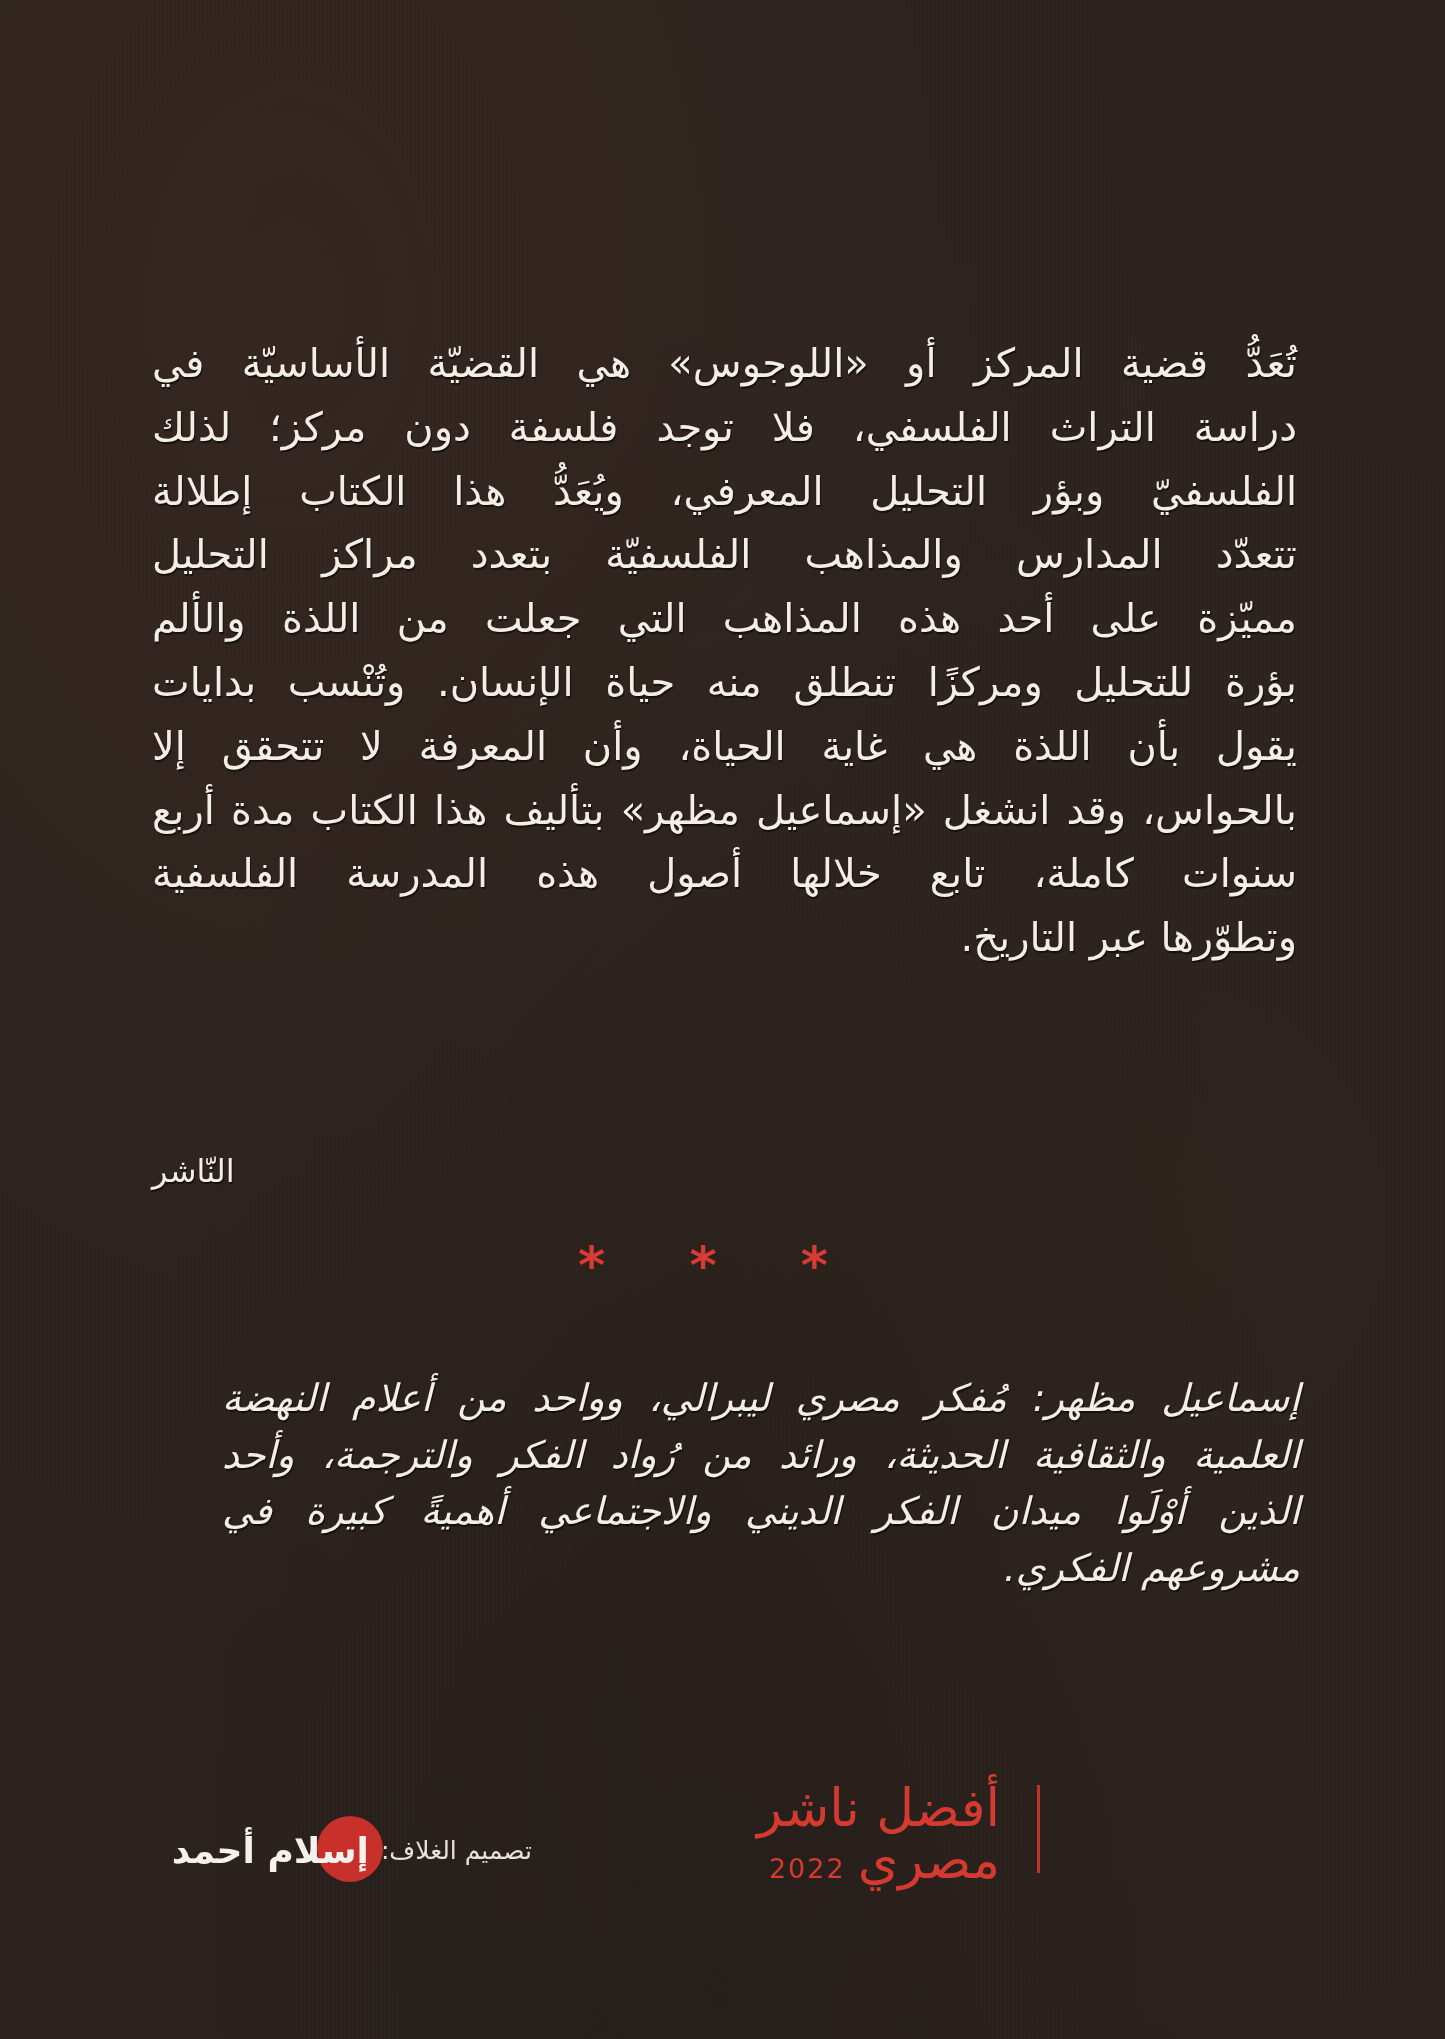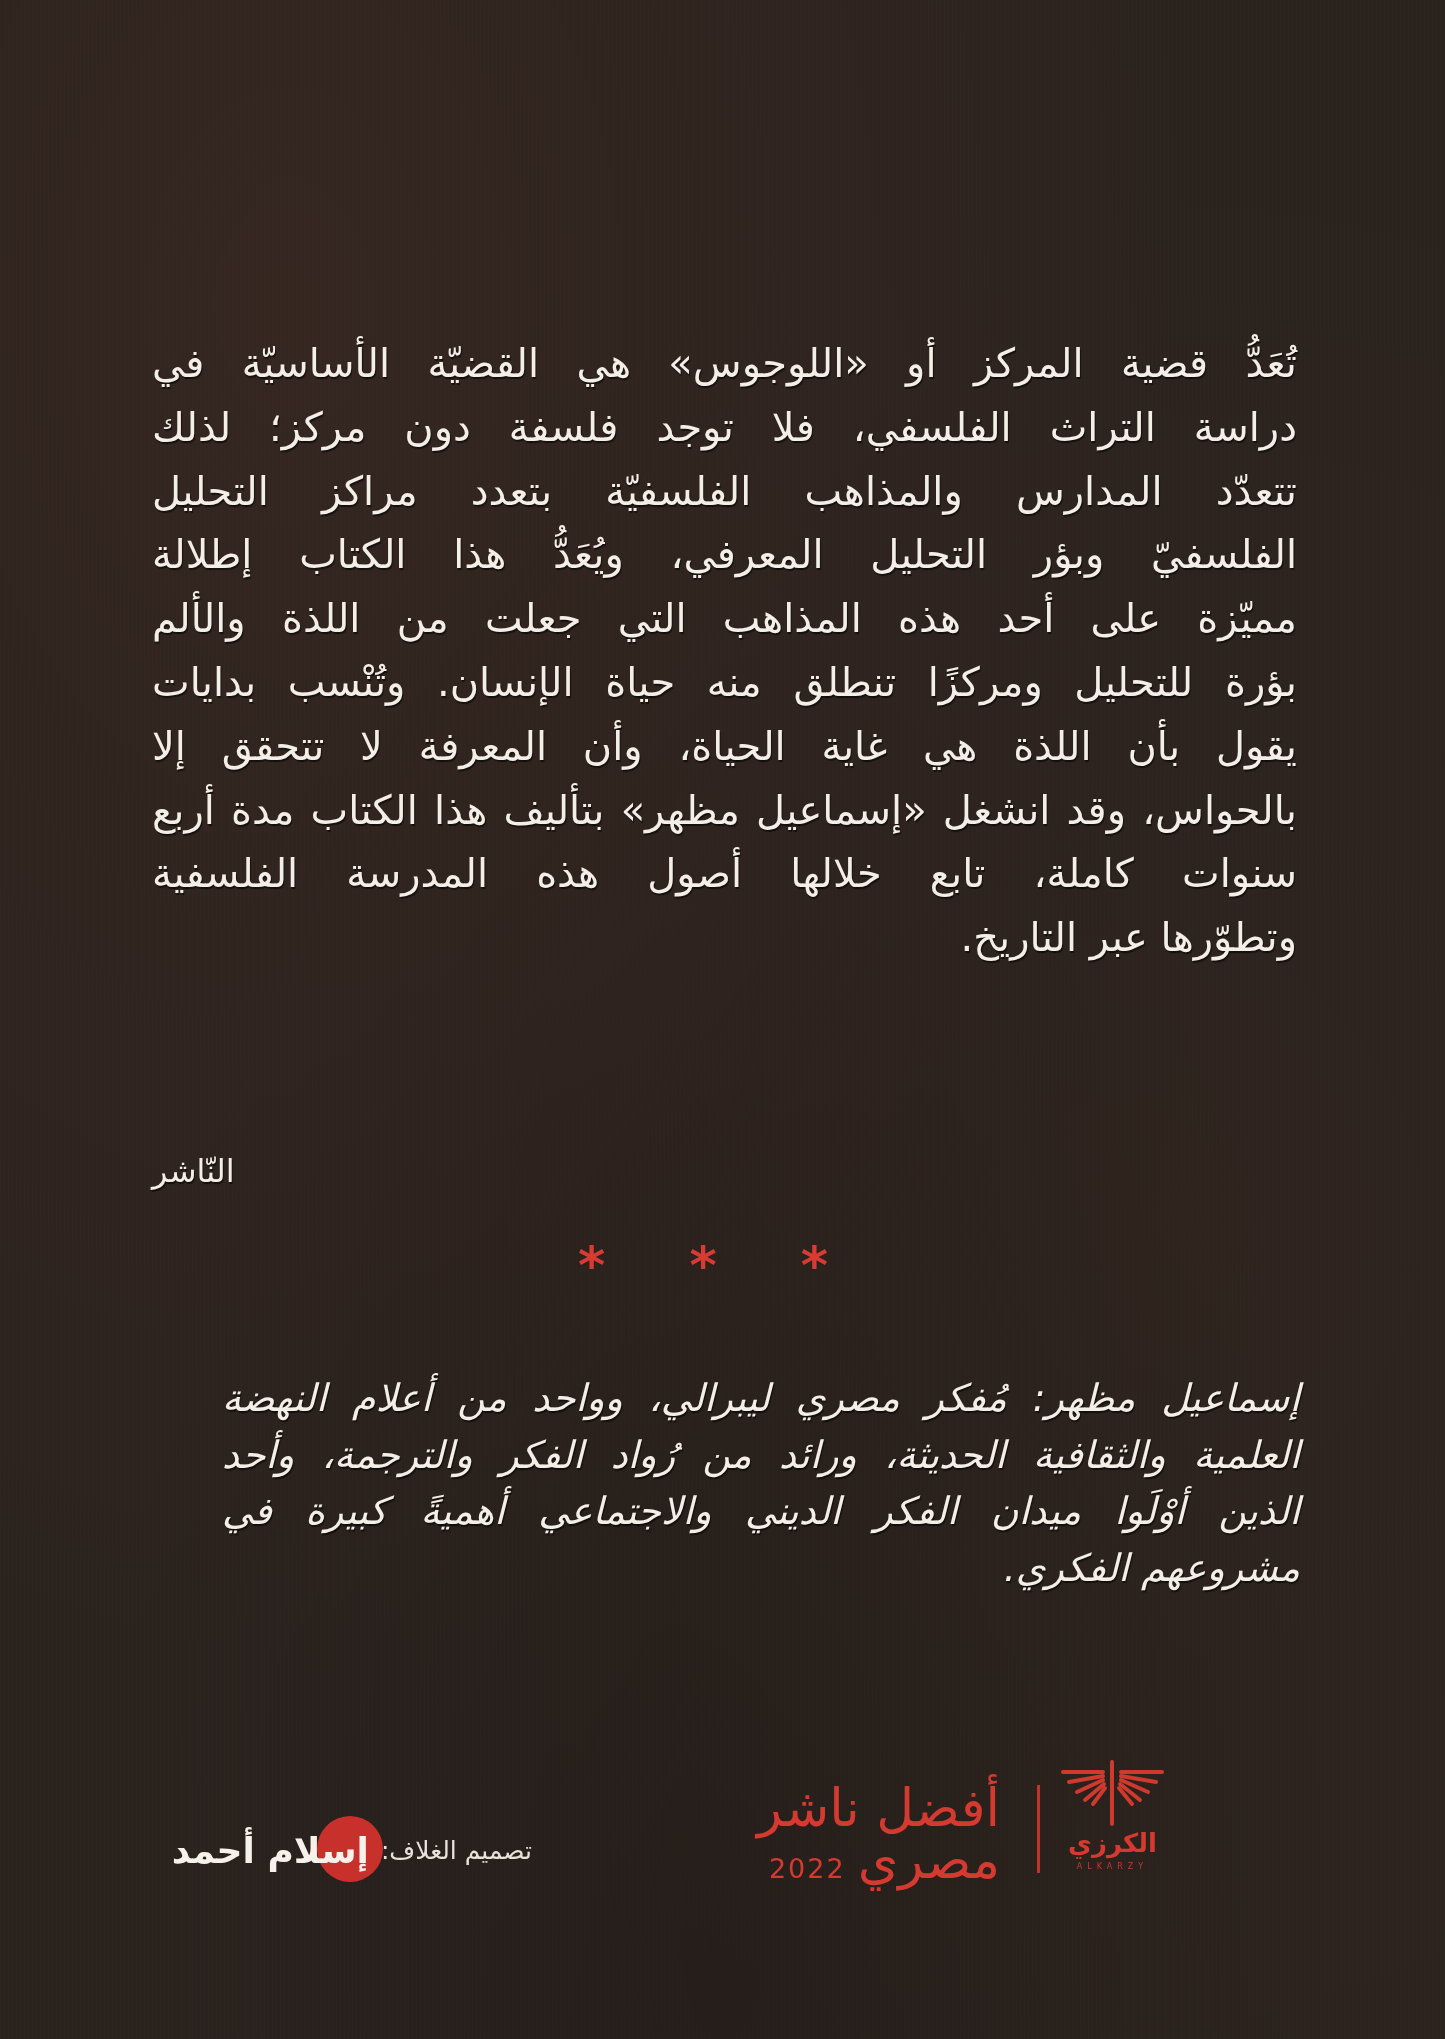--- a/index.html
+++ b/index.html
@@ -210,22 +210,22 @@
     }
   </style>
 </head>
 <body>
 
 <div class="cover">
 
   <div class="blurb">
     <span class="line">تُعَدُّ قضية المركز أو «اللوجوس» هي القضيّة الأساسيّة في</span>
     <span class="line">دراسة التراث الفلسفي، فلا توجد فلسفة دون مركز؛ لذلك</span>
+    <span class="line">الفلسفيّ وبؤر التحليل المعرفي، ويُعَدُّ هذا الكتاب إطلالة</span>
     <span class="line">تتعدّد المدارس والمذاهب الفلسفيّة بتعدد مراكز التحليل</span>
-    <span class="line">الفلسفيّ وبؤر التحليل المعرفي، ويُعَدُّ هذا الكتاب إطلالة</span>
     <span class="line">مميّزة على أحد هذه المذاهب التي جعلت من اللذة والألم</span>
     <span class="line">بؤرة للتحليل ومركزًا تنطلق منه حياة الإنسان. وتُنْسب بدايات</span>
     <span class="line">يقول بأن اللذة هي غاية الحياة، وأن المعرفة لا تتحقق إلا</span>
     <span class="line">بالحواس، وقد انشغل «إسماعيل مظهر» بتأليف هذا الكتاب مدة أربع</span>
     <span class="line">سنوات كاملة، تابع خلالها أصول هذه المدرسة الفلسفية</span>
     <span class="line last">وتطوّرها عبر التاريخ.</span>
   </div>
 
   <div class="signature">النّاشر</div>
 
@@ -253,35 +253,14 @@
   <div class="award">
     <div class="award-line1">أفضل ناشر</div>
     <div class="award-line2">
       <span>مصري</span>
       <span class="award-year">2022</span>
     </div>
   </div>
 
   <div class="divider-v"></div>
 
-  <div class="publisher-logo">
-    <svg width="115" height="70" viewBox="0 0 115 70">
-      <g stroke="#d0392e" stroke-width="4" stroke-linecap="round" fill="none">
-        <line x1="57" y1="4" x2="57" y2="66"></line>
-
-        <line x1="8" y1="14" x2="48" y2="14"></line>
-        <line x1="14" y1="24" x2="48" y2="18"></line>
-        <line x1="22" y1="34" x2="48" y2="22"></line>
-        <line x1="30" y1="42" x2="49" y2="26"></line>
-        <line x1="38" y1="46" x2="50" y2="30"></line>
-
-        <line x1="66" y1="14" x2="107" y2="14"></line>
-        <line x1="66" y1="18" x2="101" y2="24"></line>
-        <line x1="66" y1="22" x2="93" y2="34"></line>
-        <line x1="65" y1="26" x2="85" y2="42"></line>
-        <line x1="64" y1="30" x2="77" y2="46"></line>
-      </g>
-    </svg>
-    <div class="publisher-name">الكرزي</div>
-    <div class="publisher-latin">ALKARZY</div>
-  </div>
 
 </div>
 
 </body></html>

